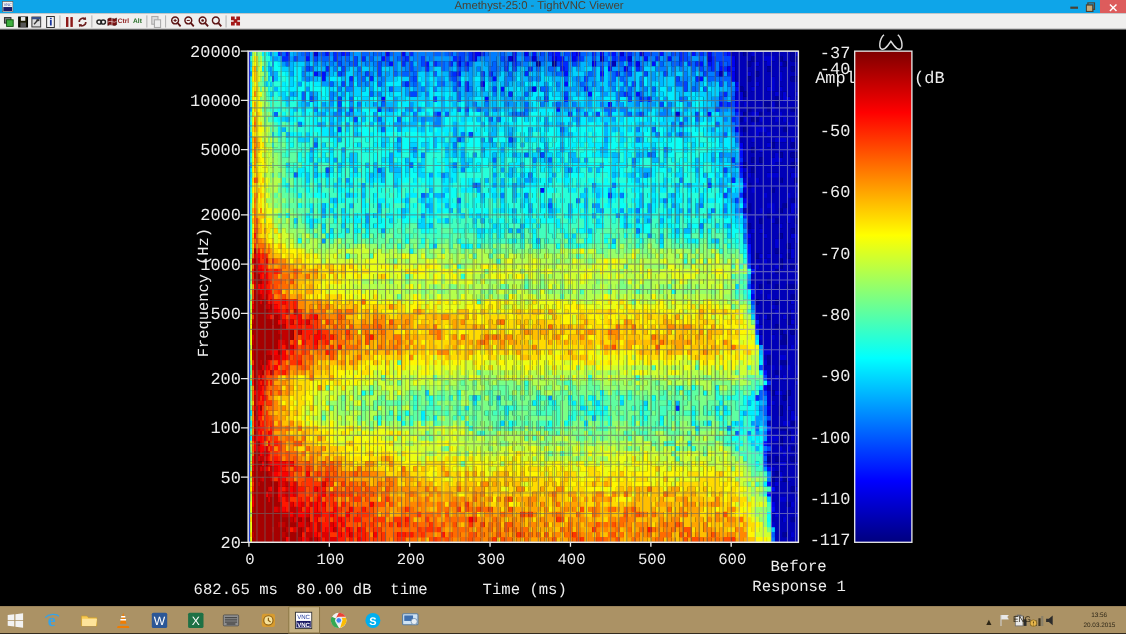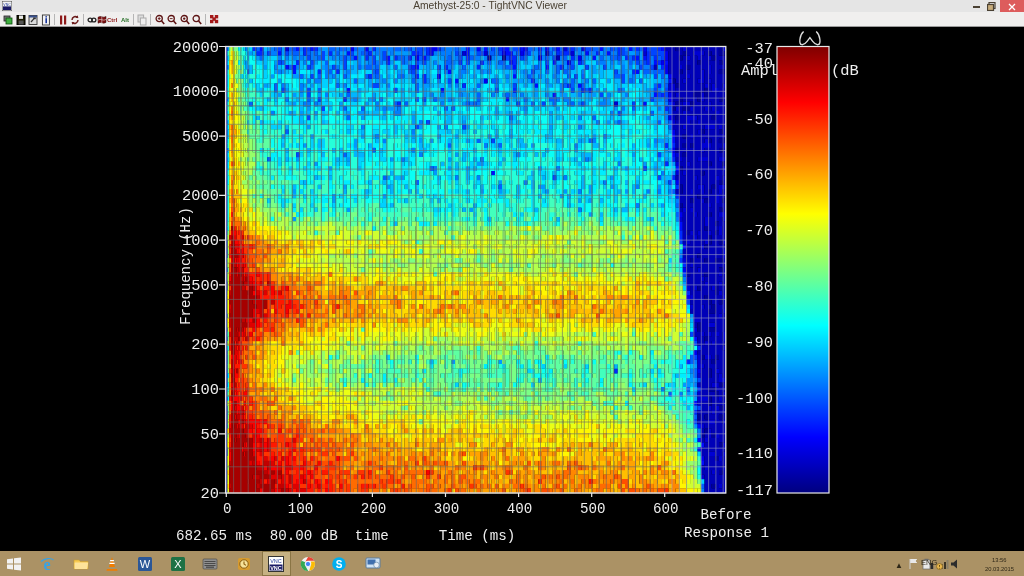--- a/index.html
+++ b/index.html
@@ -1,15 +1,15 @@
 <!DOCTYPE html>
 <html><head><meta charset="utf-8"><style>
 *{margin:0;padding:0;box-sizing:border-box}
 body{width:1024px;height:576px;overflow:hidden;background:#000;font-family:"Liberation Sans",sans-serif;position:relative}
-#title{position:absolute;left:0;top:0;width:1024px;height:12px;background:#e5e5e5}
+#title{position:absolute;left:0;top:0;width:1024px;height:12px;background:#0ea5e9}
 #title .t{position:absolute;left:0;width:980px;top:0;text-align:center;font-size:10.3px;color:#4a4133;line-height:12px}
 #toolbar{position:absolute;left:0;top:12px;width:1024px;height:15px;background:#f0efee;border-bottom:1px solid #9a9a9a}
 #content{position:absolute;left:0;top:27px;width:1024px;height:524px;background:#000}
 #taskbar{position:absolute;left:0;top:551px;width:1024px;height:25px;background:#ab9265}
 </style></head><body>
 <div id="title">
  <svg style="position:absolute;left:2px;top:1px" width="10" height="10" viewBox="0 0 10 10">
       <rect width="10" height="10" fill="#f2f2f2" stroke="#444" stroke-width="1"></rect>
       <text x="5" y="4.5" font-size="3.5" fill="#203a9c" text-anchor="middle">VNC</text>
       <rect x="1" y="5.4" width="8" height="3.6" fill="#1a1a66"></rect>

